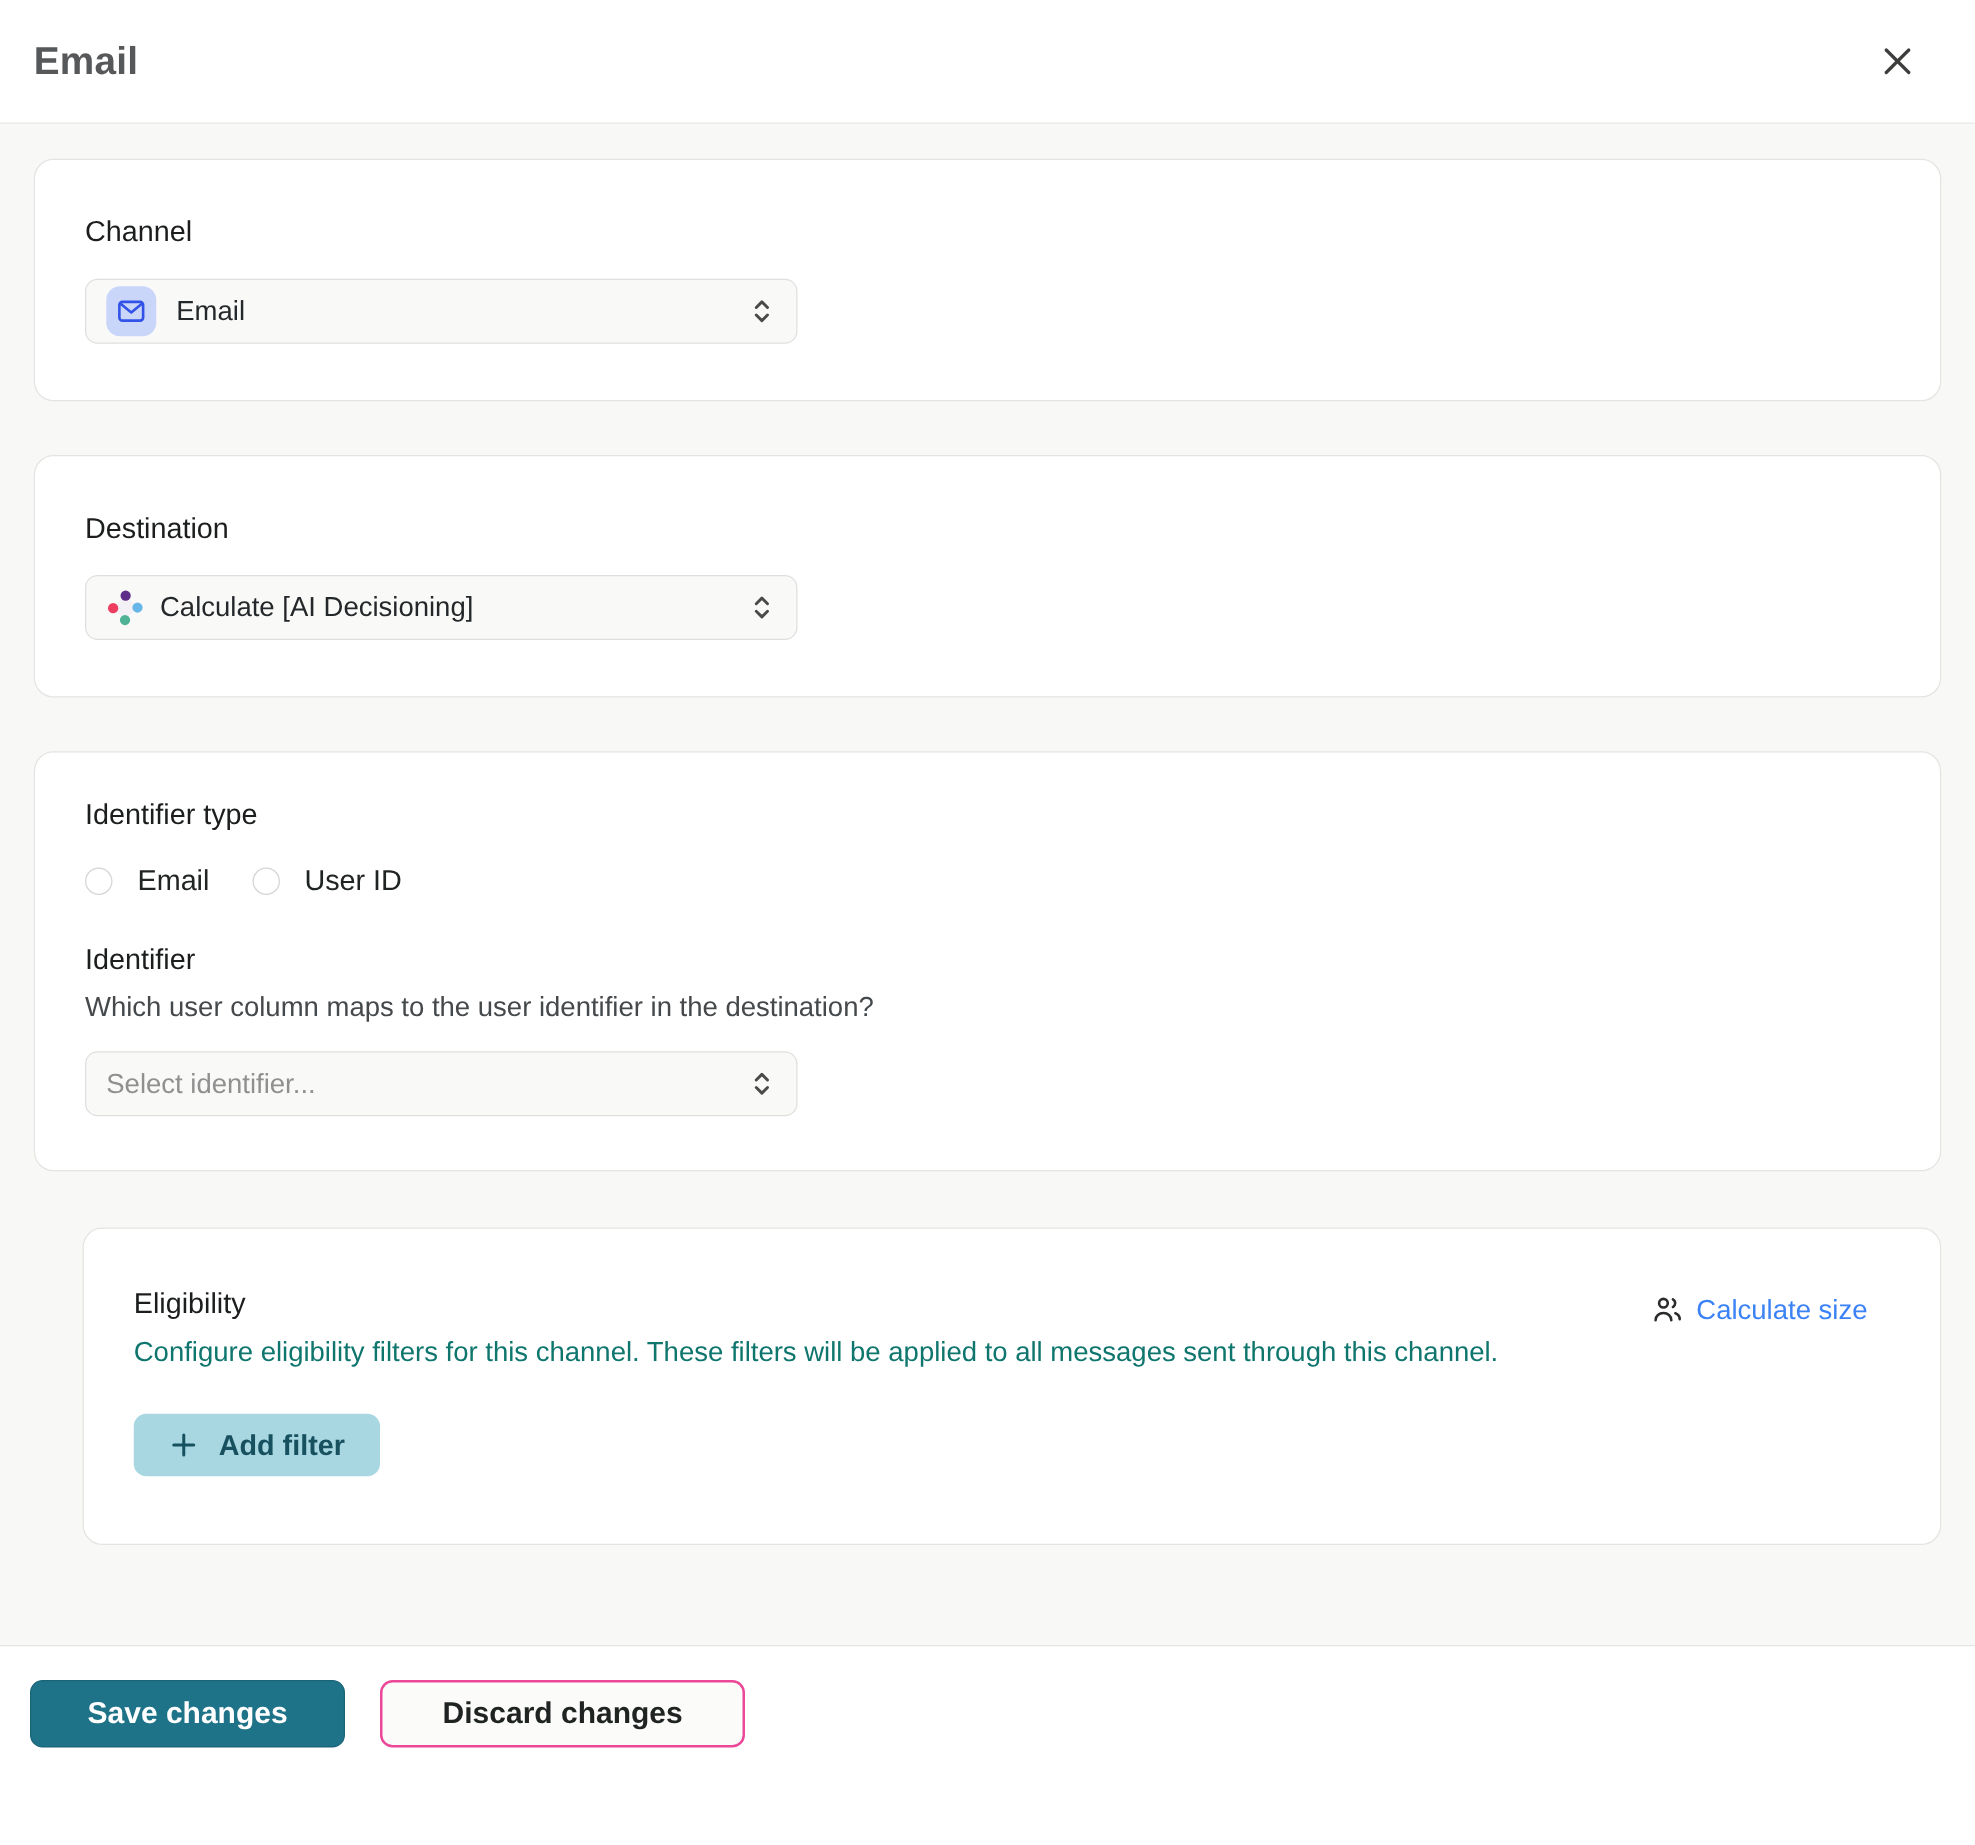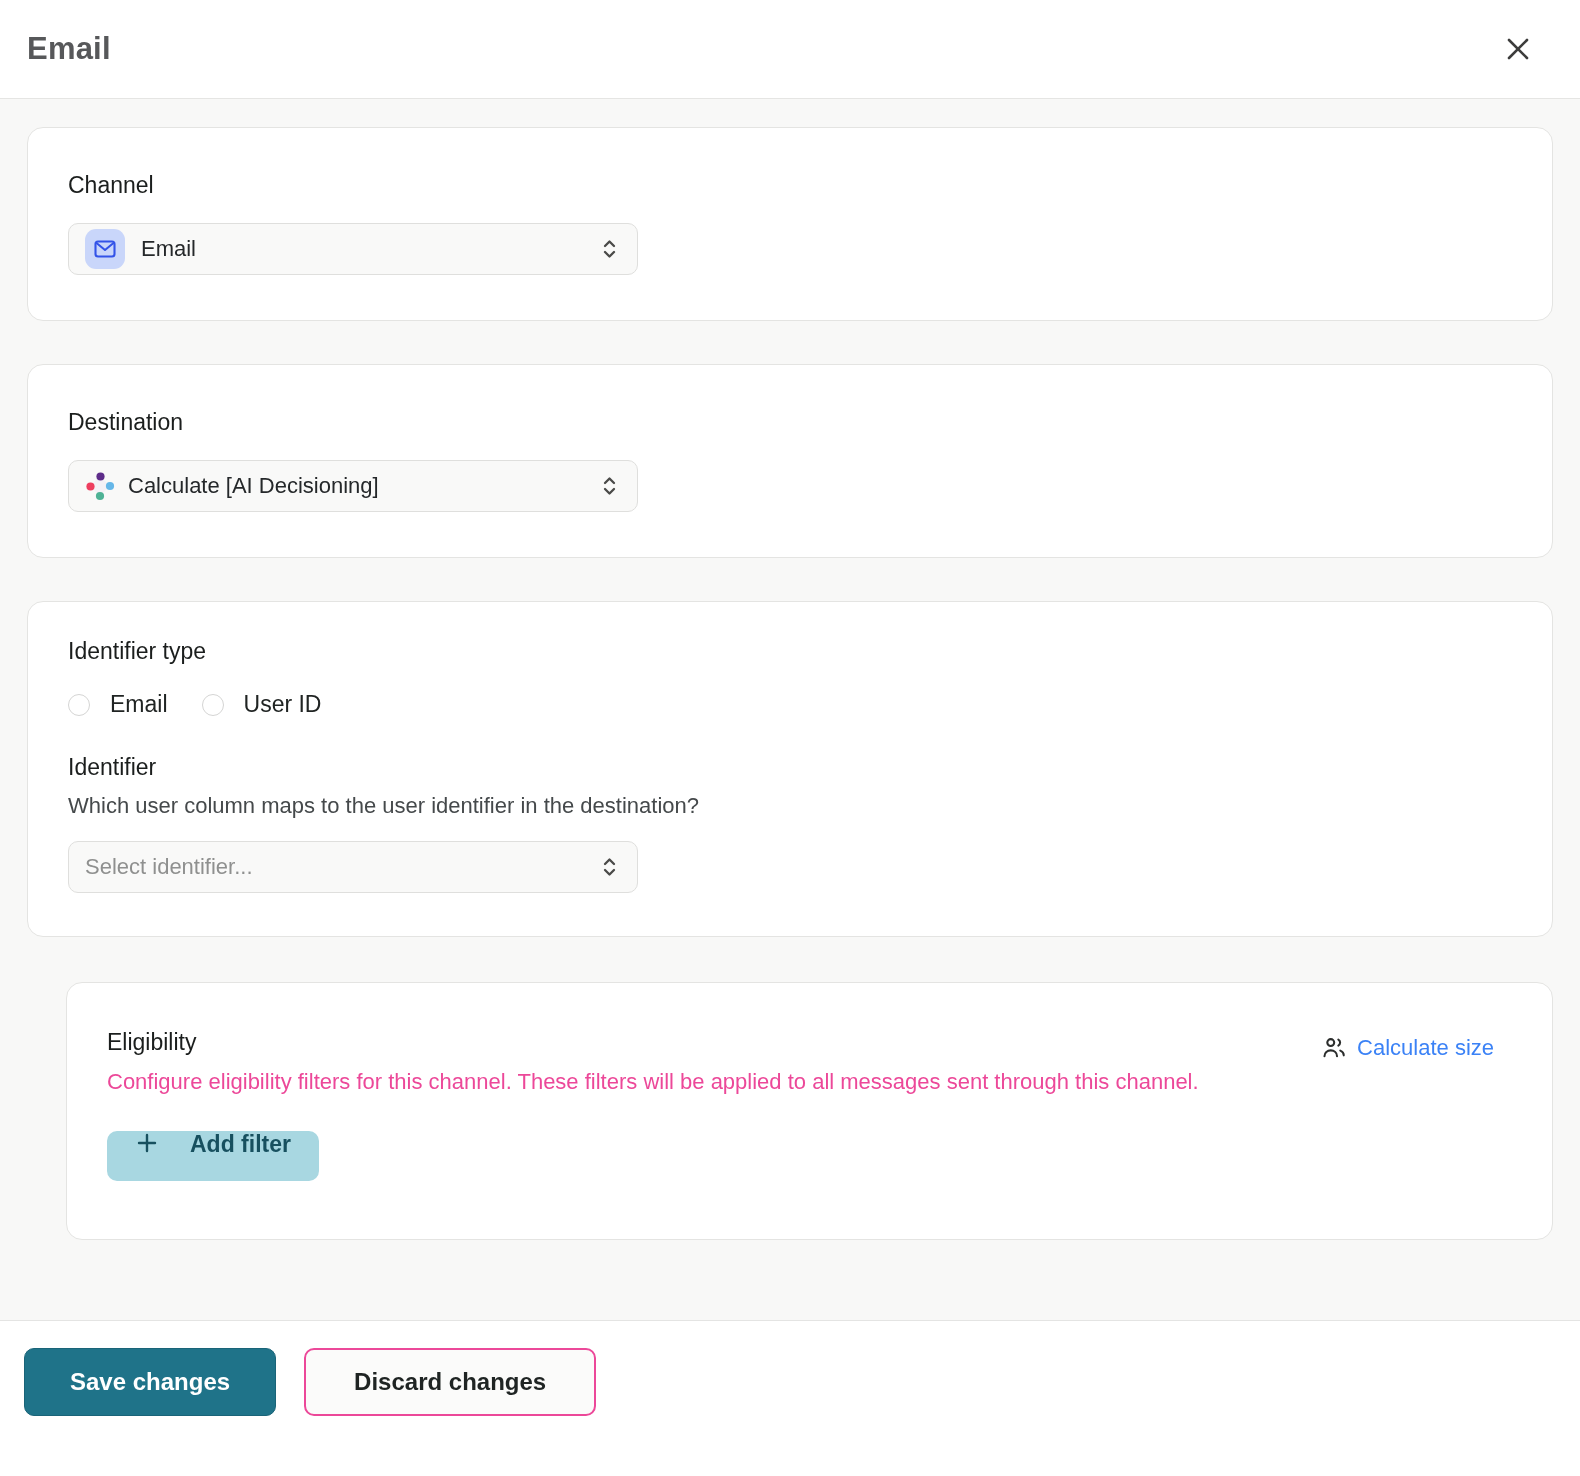--- a/index.html
+++ b/index.html
@@ -75,47 +75,47 @@
     background:#ffffff; border:1.5px solid #d5d5d4;
   }
   .radio-label { font-size:23px; color:#202423; }
 
   .sub-heading { font-size:23px; font-weight:400; color:#1b1e1d; margin-top:36px; }
   .help-text { font-size:22px; color:#45494b; margin-top:12px; margin-bottom:22px; }
 
   
   .elig-title { font-size:23px; font-weight:500; color:#1b1e1d; }
   .elig-desc {
-    font-size:22px; color:#ec4899; line-height:1.6;
+    font-size:22px; color:#0f766e; line-height:1.6;
     max-width:1150px; margin-top:8px;
   }
   .calc-size {
     position:absolute; top:52px; right:58px;
     display:flex; align-items:center; gap:10px;
     background:transparent; border:none; cursor:pointer;
     font-family:inherit; font-size:22px; font-weight:500; color:#3b82f6;
   }
   .add-filter-btn {
     margin-top:32px;
-    display:inline-flex; gap:31px;
+    display:inline-flex; align-items:center; gap:16px;
     background:#a8d7e1; color:#17505f;
     border:none; border-radius:10px;
     height:50px; padding:0 28px;
     font-family:inherit; font-size:23px; font-weight:600;
     cursor:pointer;
   }
   
   .footer {
     background:#ffffff;
     border-top:1px solid #e4e4e3;
     padding:27px 24px;
     display:flex; align-items:center; gap:28px;
   }
   .btn {
-    height:68px; border-radius:10px;
+    height:54px; border-radius:10px;
     font-family:inherit; font-size:24px; font-weight:600;
     display:inline-flex; align-items:center; justify-content:center;
     cursor:pointer;
   }
   .btn-primary {
     background:#1f7389; color:#ffffff; border:1px solid #1a6478;
     padding:0 45px;
   }
   .btn-secondary {
     background:#fbfbfa; color:#1f2423; border:2px solid #ec4899;

